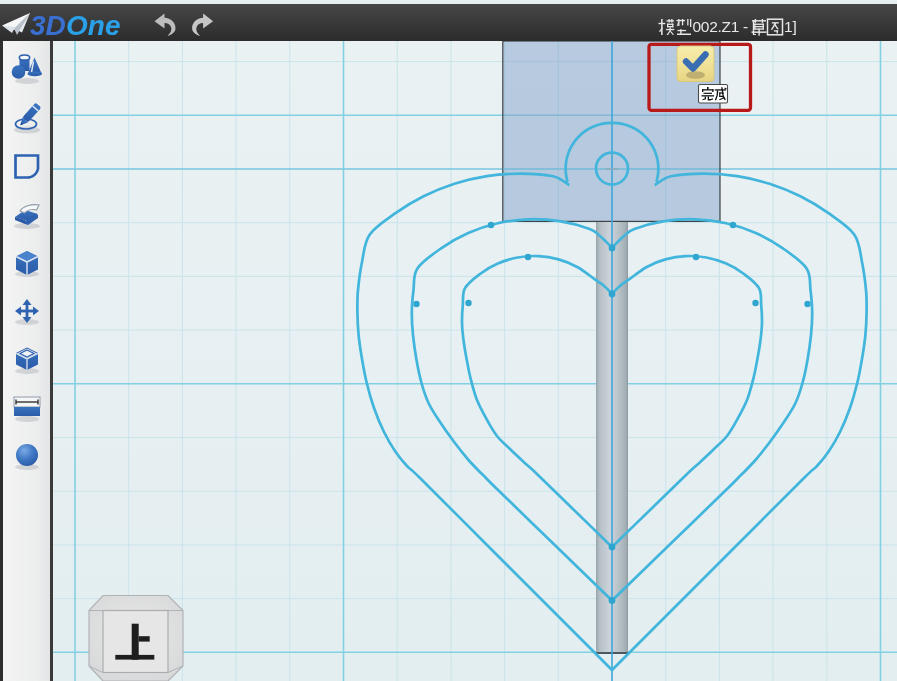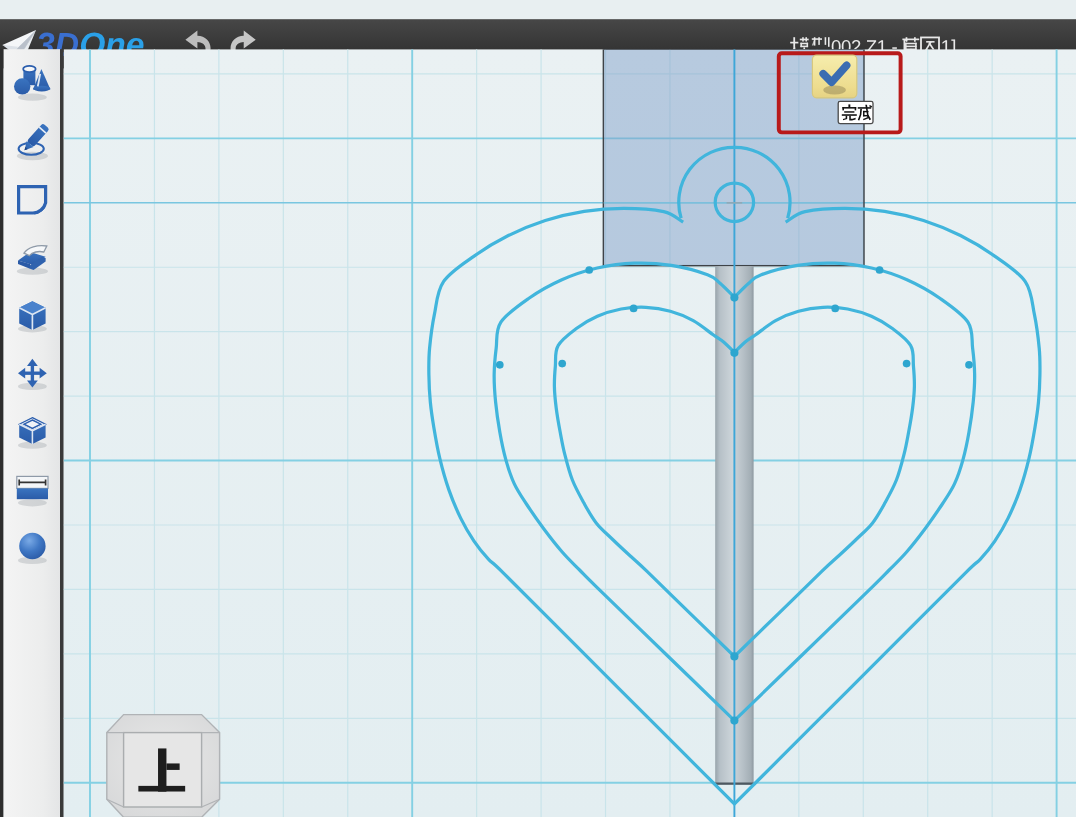--- a/index.html
+++ b/index.html
@@ -1,18 +1,18 @@
 <!DOCTYPE html>
 <html><head>
 <meta charset="utf-8">
 <style>
   html,body{margin:0;padding:0;}
   body{width:897px;height:681px;overflow:hidden;position:relative;
        font-family:"Liberation Sans",sans-serif;background:#e8eff1;}
-  #topbar{position:absolute;left:0;top:16px;width:897px;height:41px;
+  #topbar{position:absolute;left:0;top:4px;width:897px;height:41px;
           background:linear-gradient(#474747,#2b2b2b 92%,#222);}
   #leftdark{position:absolute;left:0;top:41px;width:3px;height:640px;background:#2e2e2e;}
   #sidebar{position:absolute;left:3px;top:41px;width:47px;height:640px;
            background:linear-gradient(90deg,#f4f4f4,#eceded 70%,#e4e5e6);}
   #sidediv{position:absolute;left:50px;top:41px;width:3px;height:640px;background:#3a3a3a;}
   #canvas{position:absolute;left:53px;top:41px;width:844px;height:640px;}
 </style>
 </head>
 <body>
 <div id="topbar">

